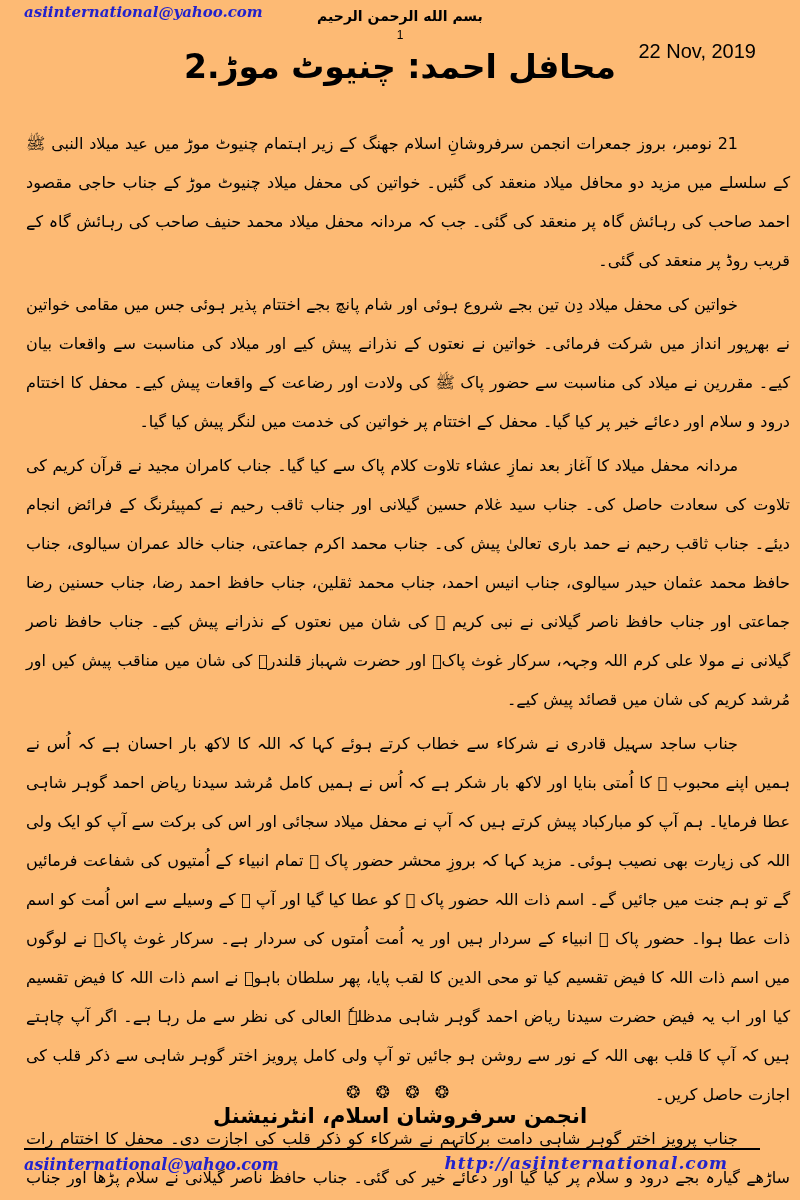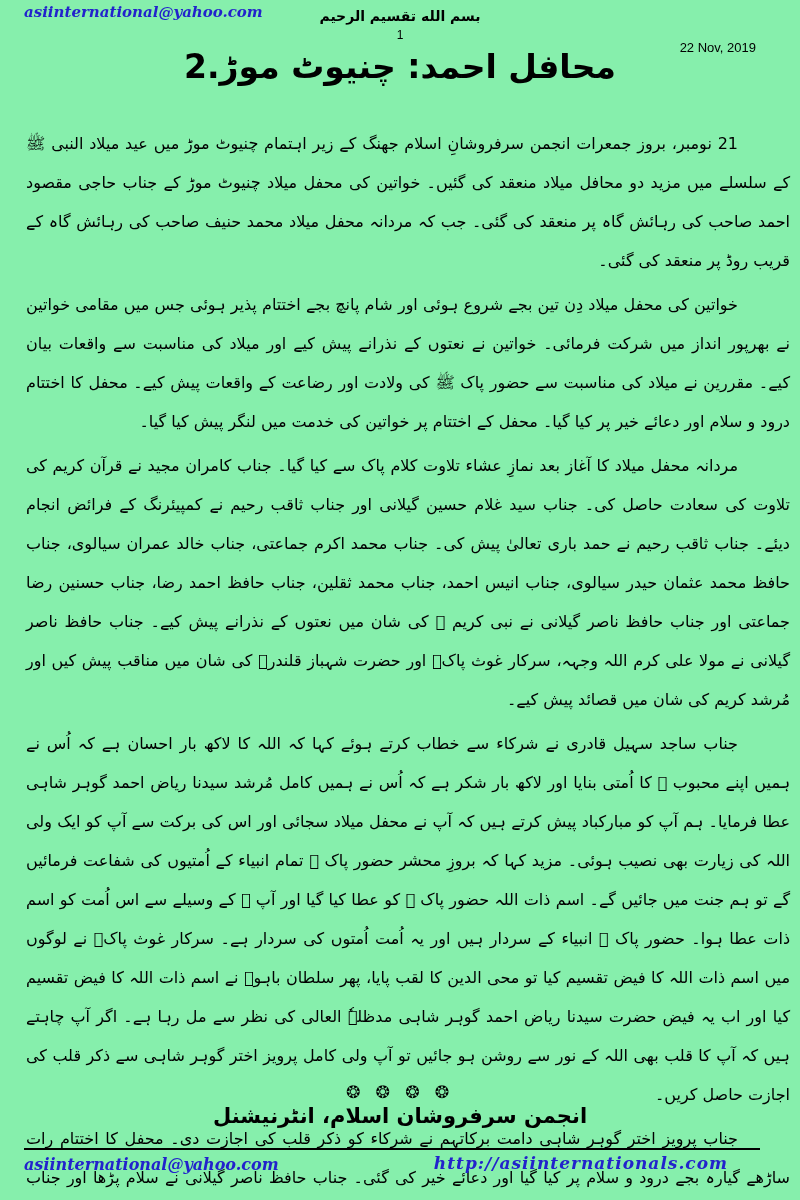--- a/index.html
+++ b/index.html
@@ -1,19 +1,19 @@
 <!DOCTYPE html>
 <html lang="ur"><head>
 <meta charset="utf-8">
 <style>
   html, body { margin:0; padding:0; background:#ffffff; }
   .page {
     position:relative;
     width:800px; height:1200px;
-    background:#86efac;
+    background:#fdba74;
     color:#000000;
     overflow:hidden;
     font-family:"DejaVu Sans", sans-serif;
   }
   .link {
     color:#2222cc;
     font-family:"DejaVu Serif", serif;
     font-style:italic;
     font-weight:bold;
     text-decoration:none;
@@ -30,21 +30,21 @@
     font-size:14px; font-weight:bold;
   }
   .page-num {
     position:absolute; top:28px; left:0; right:0;
     text-align:center;
     font-size:12px;
     font-family:"Liberation Sans", sans-serif;
   }
   .date {
     position:absolute; top:40px; right:44px;
-    font-size:13px;
+    font-size:20px;
     font-family:"Liberation Sans", sans-serif;
   }
   .title {
     position:absolute; top:42px; left:0; right:0;
     text-align:center;
     direction:rtl;
     font-size:33px; font-weight:bold;
     line-height:1.5;
   }
   .content {
@@ -85,21 +85,21 @@
     letter-spacing:1px;
   }
 </style>
 </head>
 <body>
 
 <div class="page">
 
   <a class="link email-top">asiinternational@yahoo.com</a>
 
-  <div class="bismillah">بسم الله تقسیم الرحيم</div>
+  <div class="bismillah">بسم الله الرحمن الرحيم</div>
 
   <div class="page-num">1</div>
 
   <div class="date">22 Nov, 2019</div>
 
   <div class="title">محافل احمد: چنیوٹ موڑ.2</div>
 
   <div class="content">
     <p>21 نومبر، بروز جمعرات انجمن سرفروشانِ اسلام جھنگ کے زیر اہتمام چنیوٹ موڑ میں عید میلاد النبی ﷺ کے سلسلے میں مزید دو محافل میلاد منعقد کی گئیں۔ خواتین کی محفل میلاد چنیوٹ موڑ کے جناب حاجی مقصود احمد صاحب کی رہائش گاہ پر منعقد کی گئی۔ جب کہ مردانہ محفل میلاد محمد حنیف صاحب کی رہائش گاہ کے قریب روڈ پر منعقد کی گئی۔</p>
     <p>خواتین کی محفل میلاد دِن تین بجے شروع ہوئی اور شام پانچ بجے اختتام پذیر ہوئی جس میں مقامی خواتین نے بھرپور انداز میں شرکت فرمائی۔ خواتین نے نعتوں کے نذرانے پیش کیے اور میلاد کی مناسبت سے واقعات بیان کیے۔ مقررین نے میلاد کی مناسبت سے حضور پاک ﷺ کی ولادت اور رضاعت کے واقعات پیش کیے۔ محفل کا اختتام درود و سلام اور دعائے خیر پر کیا گیا۔ محفل کے اختتام پر خواتین کی خدمت میں لنگر پیش کیا گیا۔</p>
@@ -109,15 +109,15 @@
   </div>
 
   <div class="ornament">❂ ❂ ❂ ❂</div>
 
   <div class="org-name">انجمن سرفروشان اسلام، انٹرنیشنل</div>
 
   <div class="footer-rule"></div>
 
   <a class="link email-bottom">asiinternational@yahoo.com</a>
 
-  <a class="link website">http://asiinternationals.com</a>
+  <a class="link website">http://asiinternational.com</a>
 
 </div>
 
 </body></html>

